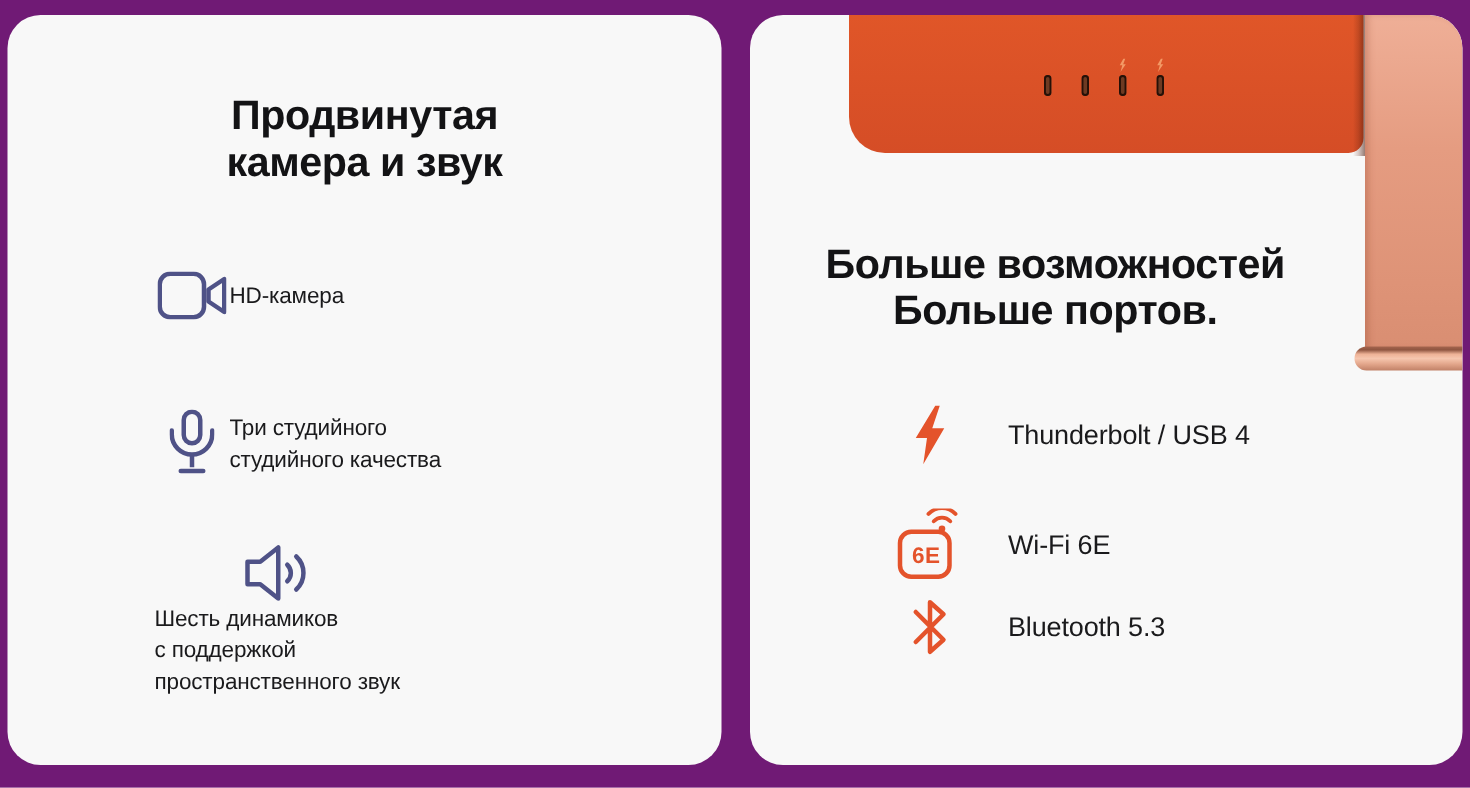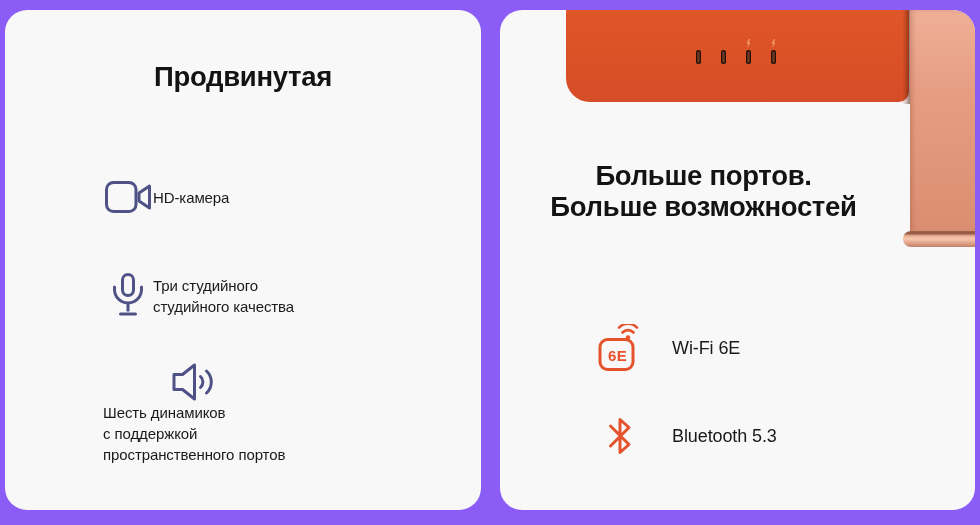--- a/index.html
+++ b/index.html
@@ -3,21 +3,21 @@
 <meta charset="utf-8">
 <style>
   html, body { margin:0; padding:0; }
   body {
     width:980px; height:525px;
     background:#ffffff;
     font-family:"Liberation Sans", sans-serif;
     color:#151517;
     overflow:hidden;
   }
-  .page { position:relative; width:980px; height:525px; background:#8b5cf6; }
+  .page { position:relative; width:980px; height:525px; background:#701a75; }
 
   .card {
     position:absolute; top:10px; height:500px;
     background:#f8f8f8;
     border-radius:22px;
     overflow:hidden;
   }
   .card-left  { left:5px;   width:476px; }
   .card-right { left:500px; width:475px; }
 
@@ -32,22 +32,22 @@
   .card-title span { display:block; }
 
   .feature-row {
     position:absolute; left:98px;
     display:flex; align-items:center;
   }
   .card-left  .row-1 { top:161px; height:52px; }
   .card-left  .row-2 { top:258px; height:56px; }
   .card-left  .row-3 { top:352px; height:70px;flex-direction:column; }
   .card-right .row-1 { top:252px; height:56px; }
-  .card-right .row-2 { top:310px; height:56px;justify-content:center; }
-  .card-right .row-3 { top:398px; height:56px;align-items:center; }
+  .card-right .row-2 { top:325px; height:56px;justify-content:center; }
+  .card-right .row-3 { top:380px; height:56px;align-items:center; }
 
   .icon-box {
     flex:0 0 auto; display:flex; align-items:center; justify-content:center;
   }
   .card-left  .icon-box { width:50px; color:#4f5287; }
   .card-right .icon-box { width:44px; color:#e4532b; }
 
   .feature-text { color:#1a1a1c; }
   .card-left  .feature-text { font-size:15px; line-height:21px; letter-spacing:-0.1px; }
   .card-right .feature-text { margin-left:30px; font-size:18px; line-height:22px; letter-spacing:-0.1px; }
@@ -91,20 +91,21 @@
   }
 </style>
 </head>
 <body>
 
 <div class="page">
 
   <section class="card card-left">
     <h2 class="card-title">
       <span>Продвинутая</span>
+      <span>камера и звук</span>
     </h2>
 
     <div class="feature-row row-1">
       <span class="icon-box">
         <svg width="46" height="32" viewBox="0 0 46 32" aria-hidden="true">
           <rect x="1.5" y="1.5" width="29.5" height="29" rx="7" fill="none" stroke="currentColor" stroke-width="3"></rect>
           <path d="M34 12 L44.5 5 V27 L34 20 Z" fill="none" stroke="currentColor" stroke-width="3" stroke-linejoin="round"></path>
         </svg>
       </span>
       <span class="feature-text">
@@ -131,21 +132,21 @@
       <span class="icon-box">
         <svg width="46" height="40" viewBox="0 0 46 40" aria-hidden="true">
           <path d="M3 12.5 h8.5 L23.5 3 v34 L11.5 27.5 H3 Z" fill="none" stroke="currentColor" stroke-width="3" stroke-linejoin="round"></path>
           <path d="M29.5 14.5 a7.5 7.5 0 0 1 0 11" fill="none" stroke="currentColor" stroke-width="3" stroke-linecap="round"></path>
           <path d="M35.5 9 a15 15 0 0 1 0 22" fill="none" stroke="currentColor" stroke-width="3" stroke-linecap="round"></path>
         </svg>
       </span>
       <span class="feature-text">
         <span>Шесть динамиков</span>
         <span>с поддержкой</span>
-        <span>пространственного портов</span>
+        <span>пространственного звук</span>
       </span>
     </div>
   </section>
 
   <section class="card card-right">
 
     <div>
       <div class="imac-back"></div>
       <div class="imac-seam"></div>
       <div class="imac-side"></div>
@@ -160,24 +161,34 @@
           </svg>
       </span>
       <span class="port-marker marker-4">
         <svg width="5" height="9" viewBox="0 0 5 9">
             <path d="M3 0 L0.5 4.5 H2.2 L1 9 L4.5 3.8 H2.8 L4.2 0 Z" fill="#f5a06b"></path>
           </svg>
       </span>
     </div>
 
     <h2 class="card-title">
+      <span>Больше возможностей</span>
       <span>Больше портов.</span>
-      <span>Больше возможностей</span>
     </h2>
 
+    <div class="feature-row row-1">
+      <span class="icon-box">
+        <svg width="22" height="40" viewBox="0 0 22 40" aria-hidden="true">
+          <path d="M14.5 0.5 L1.5 22 H9 L6.5 39.5 L20.5 15.5 H12.5 L17.5 0.5 Z" fill="currentColor"></path>
+        </svg>
+      </span>
+      <span class="feature-text">
+        <span>Thunderbolt / USB 4</span>
+      </span>
+    </div>
 
     <div class="feature-row row-2">
       <span class="icon-box">
         <svg width="44" height="48" viewBox="0 0 44 48" aria-hidden="true">
           <rect x="2" y="15.5" width="33" height="30" rx="7.5" fill="none" stroke="currentColor" stroke-width="3"></rect>
           <circle cx="30" cy="13.5" r="2.2" fill="currentColor"></circle>
           <path d="M24.5 8.5 a7.5 7.5 0 0 1 11 0" fill="none" stroke="currentColor" stroke-width="2.6" stroke-linecap="round"></path>
           <path d="M21 3.6 a12.5 12.5 0 0 1 18 0" fill="none" stroke="currentColor" stroke-width="2.6" stroke-linecap="round"></path>
           <text class="wifi-badge-text" x="10" y="36.5" fill="currentColor">6E</text>
         </svg>

